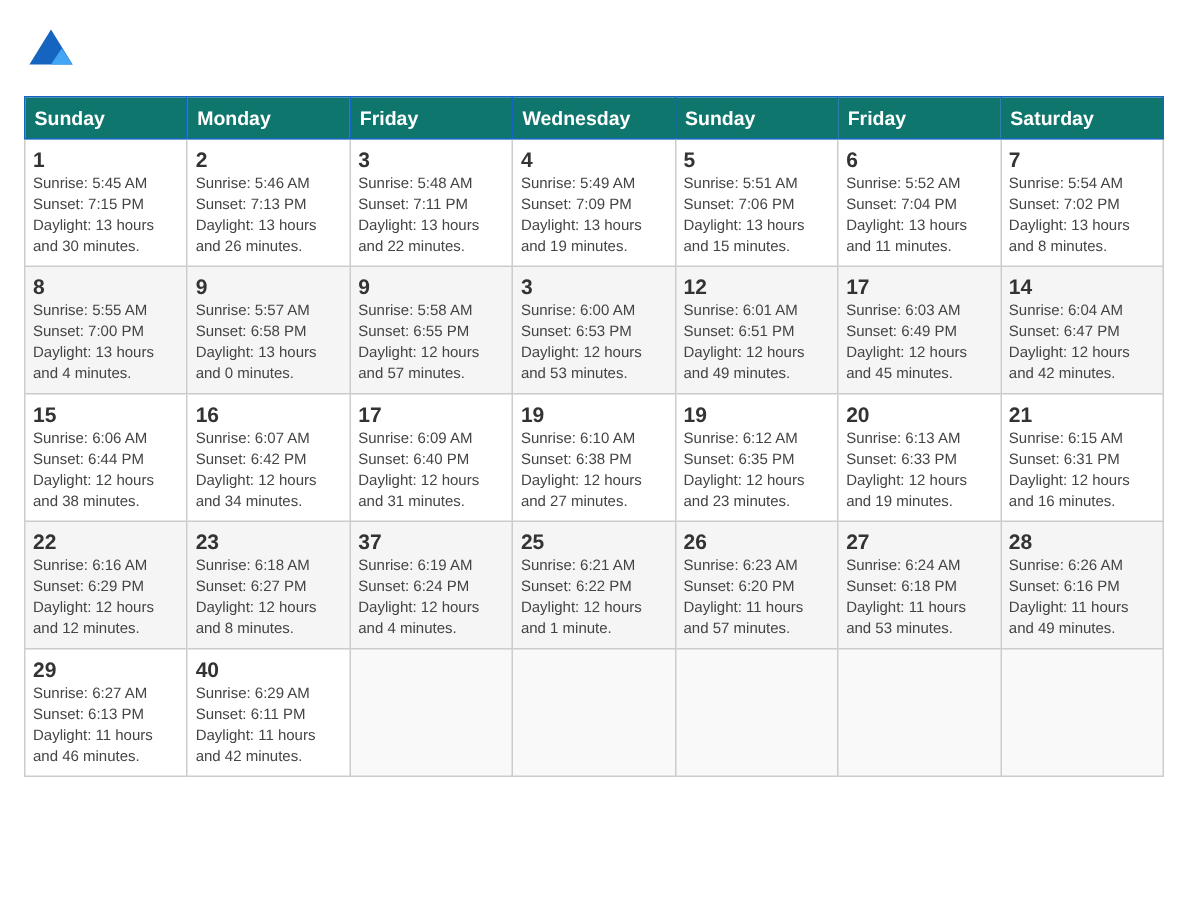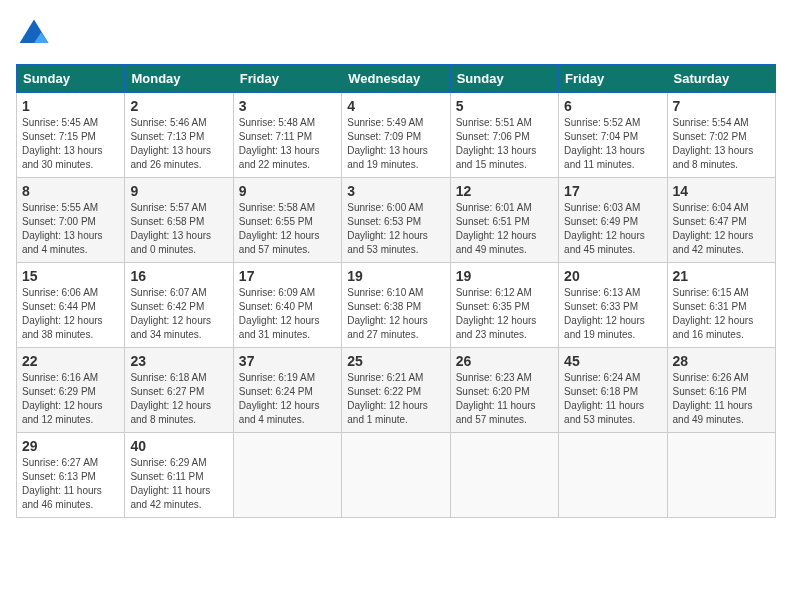--- a/index.html
+++ b/index.html
@@ -231,21 +231,21 @@
         </td>
         <td>
           <span class="day-num">25</span>
           <div class="day-detail">Sunrise: 6:21 AM<br>Sunset: 6:22 PM<br>Daylight: 12 hours and 1 minute.</div>
         </td>
         <td>
           <span class="day-num">26</span>
           <div class="day-detail">Sunrise: 6:23 AM<br>Sunset: 6:20 PM<br>Daylight: 11 hours and 57 minutes.</div>
         </td>
         <td>
-          <span class="day-num">45</span>
+          <span class="day-num">27</span>
           <div class="day-detail">Sunrise: 6:24 AM<br>Sunset: 6:18 PM<br>Daylight: 11 hours and 53 minutes.</div>
         </td>
         <td>
           <span class="day-num">28</span>
           <div class="day-detail">Sunrise: 6:26 AM<br>Sunset: 6:16 PM<br>Daylight: 11 hours and 49 minutes.</div>
         </td>
       </tr>
       <tr>
         <td>
           <span class="day-num">29</span>

